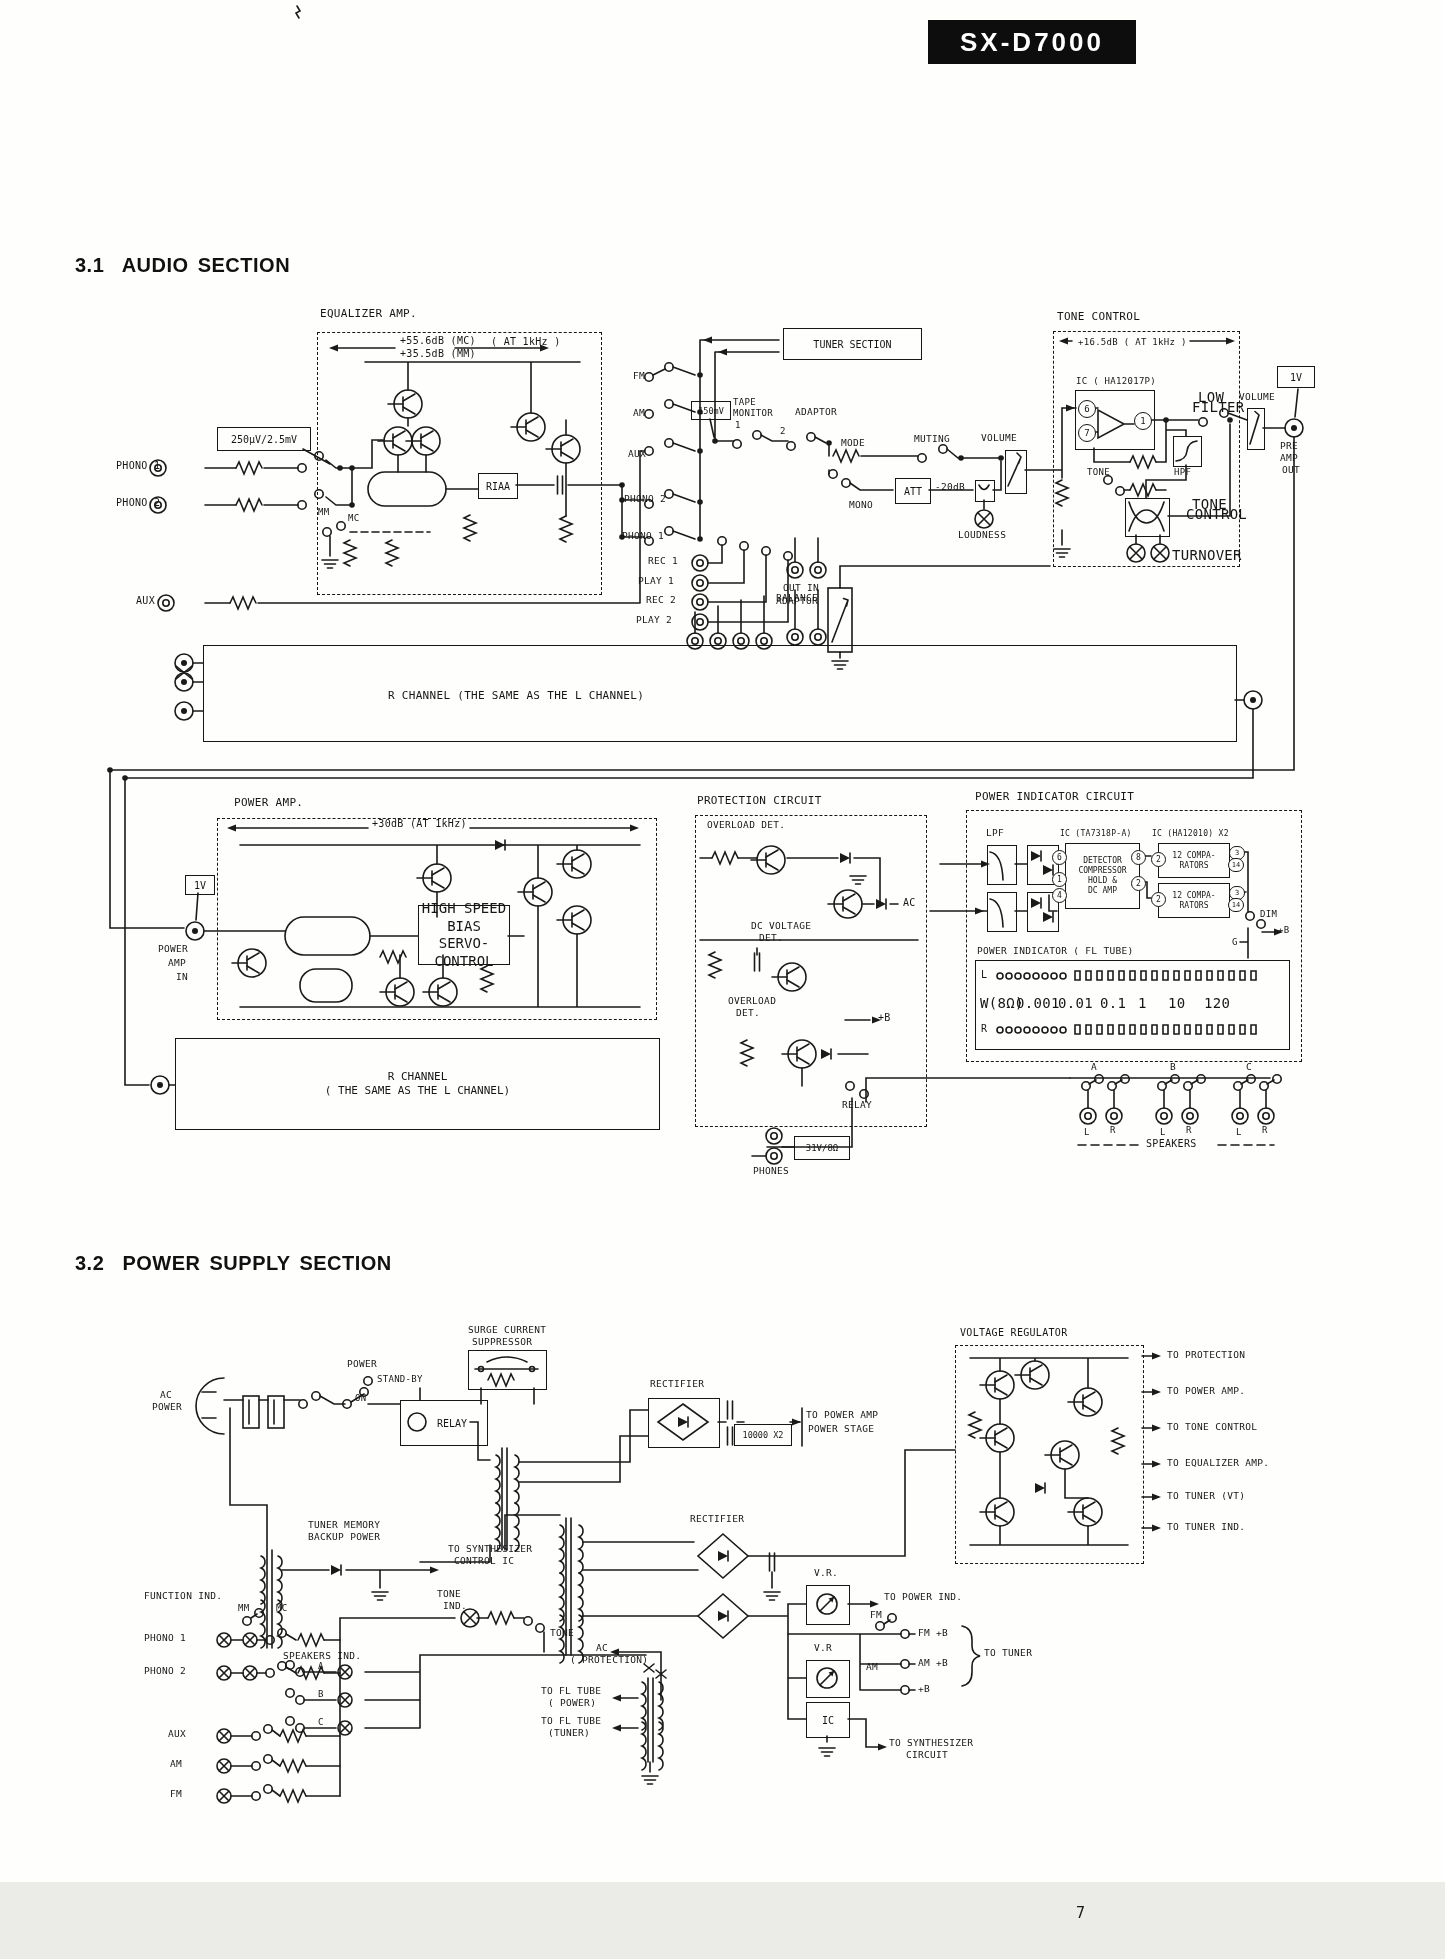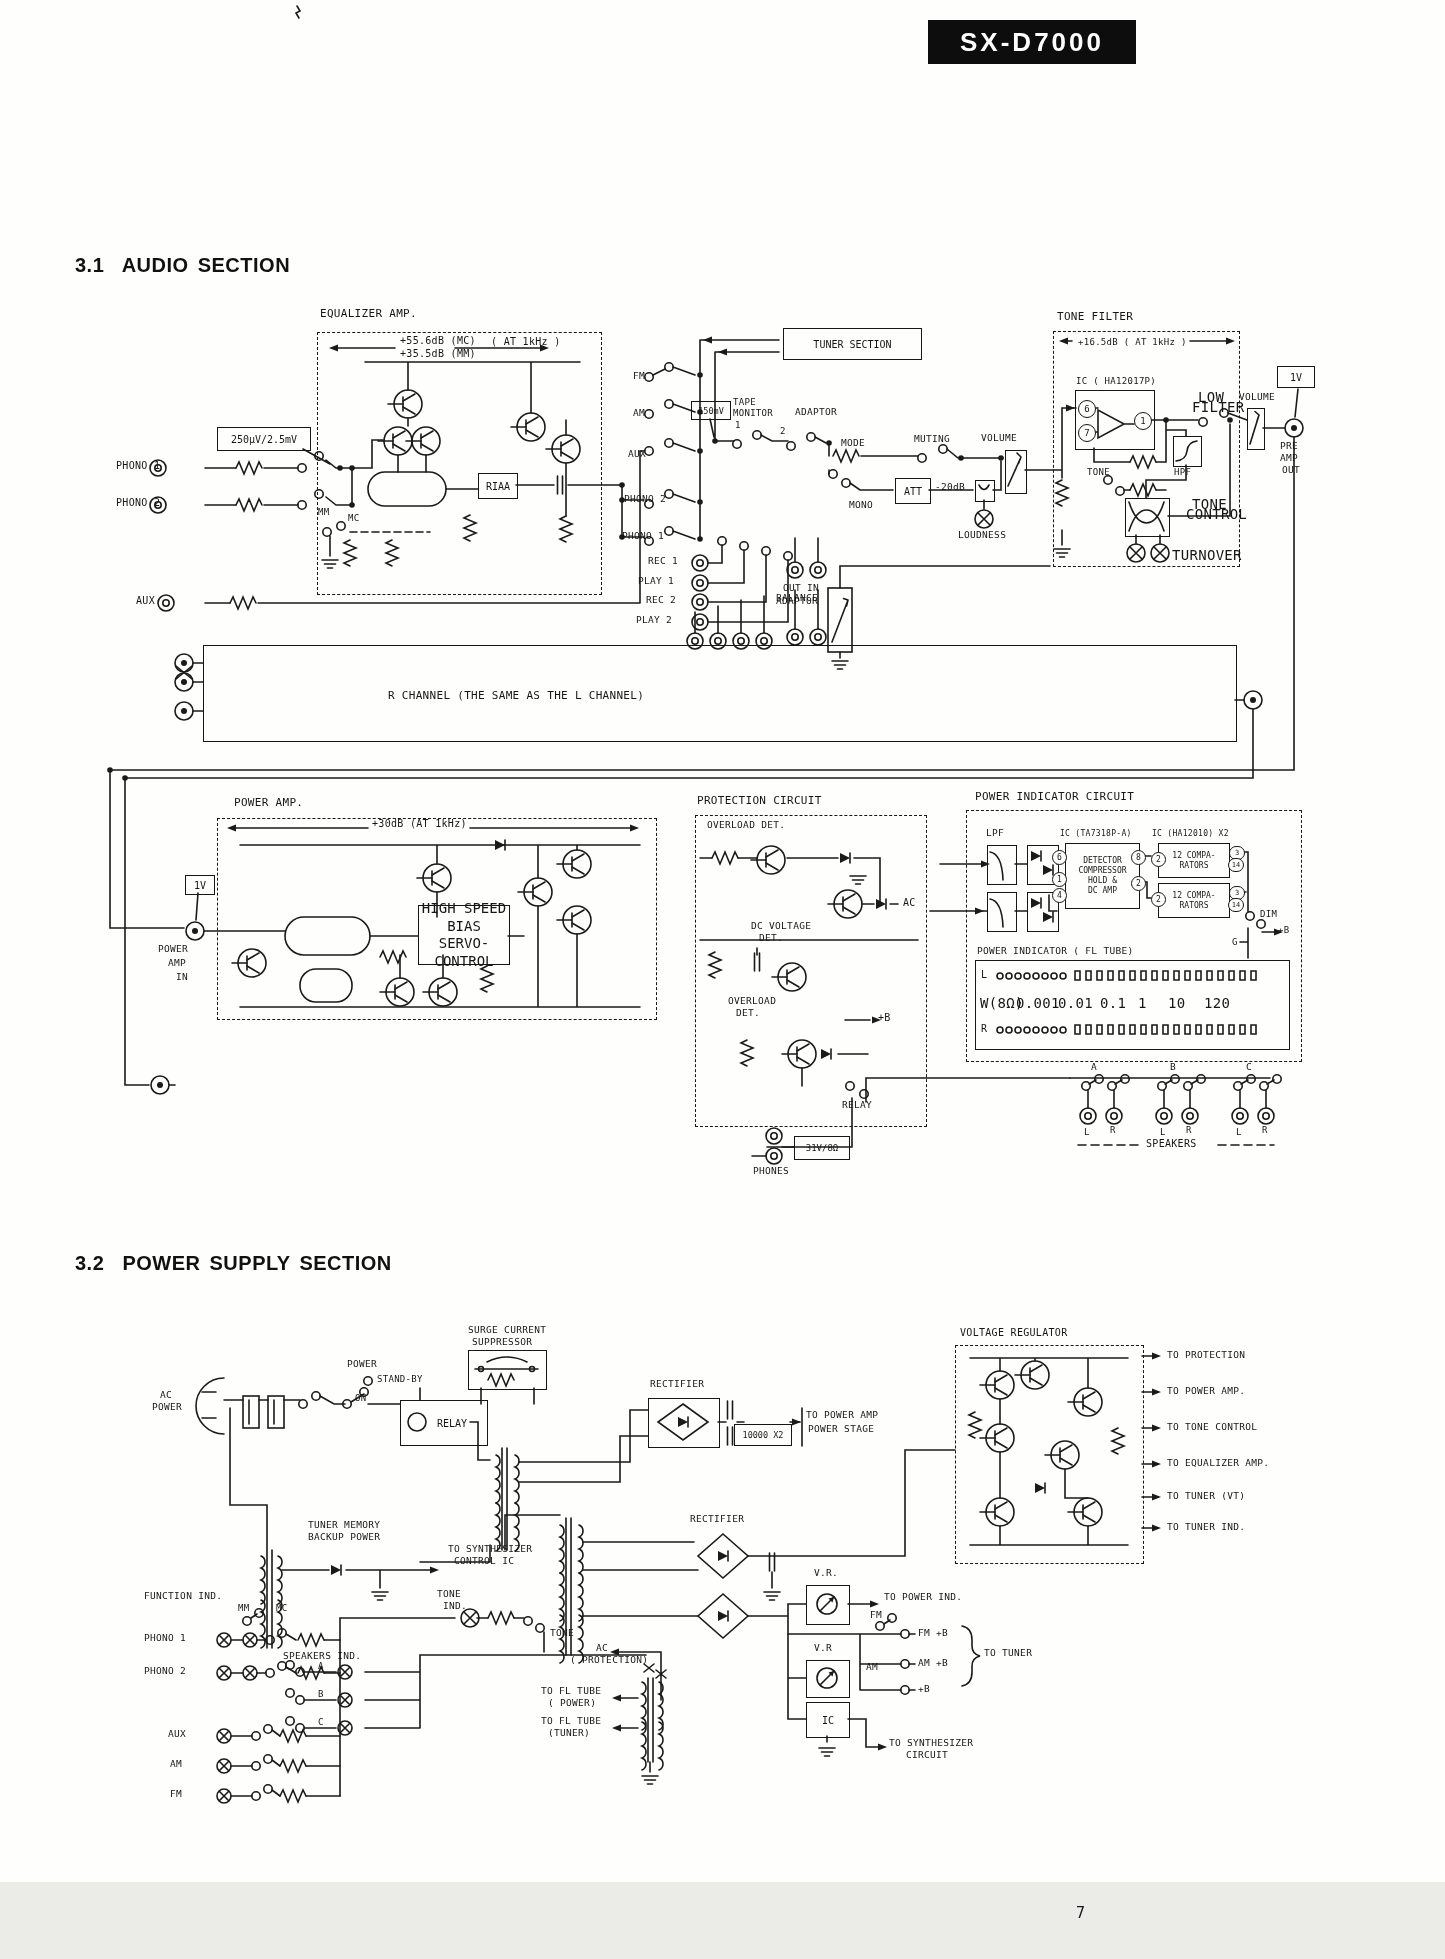--- a/index.html
+++ b/index.html
@@ -553,21 +553,21 @@
 <div class="t t95" style="left:914px;top:434px">MUTING</div>
 <div class="t t95" style="left:935px;top:482px">-20dB</div>
 <div class="t t95" style="left:981px;top:433px">VOLUME</div>
 <div class="t t95" style="left:958px;top:530px">LOUDNESS</div>
 <div class="t t95" style="left:648px;top:556px">REC 1</div>
 <div class="t t95" style="left:638px;top:576px">PLAY 1</div>
 <div class="t t95" style="left:646px;top:595px">REC 2</div>
 <div class="t t95" style="left:636px;top:615px">PLAY 2</div>
 <div class="t t95" style="left:783px;top:583px">OUT IN</div>
 <div class="t t95" style="left:776px;top:596px">ADAPTOR</div>
-<div class="t t11" style="left:1057px;top:311px">TONE FILTER</div>
+<div class="t t11" style="left:1057px;top:311px">TONE CONTROL</div>
 <div class="t t9" style="left:1078px;top:338px">+16.5dB ( AT 1kHz )</div>
 <div class="t t9" style="left:1076px;top:377px">IC ( HA12017P)</div>
 <div class="t t9" style="left:1087px;top:468px">TONE</div>
 <div class="t t9" style="left:1174px;top:468px">HPF</div>
 <div class="t t85" style="left:1192px;top:497px">TONE</div>
 <div class="t t85" style="left:1186px;top:507px">CONTROL</div>
 <div class="t t85" style="left:1172px;top:548px">TURNOVER</div>
 <div class="t t85" style="left:1198px;top:390px">LOW</div>
 <div class="t t85" style="left:1192px;top:400px">FILTER</div>
 <div class="t t95" style="left:1239px;top:392px">VOLUME</div>
@@ -581,20 +581,24 @@
 <div class="pin" style="left:1134px;top:412px">1</div>
 
 <div class="dashbox" style="left:217px;top:818px;width:438px;height:200px"></div>
 <div class="dashbox" style="left:695px;top:815px;width:230px;height:310px"></div>
 <div class="dashbox" style="left:966px;top:810px;width:334px;height:250px"></div>
 <div class="box" style="left:185px;top:875px;width:28px;height:18px">1V</div>
 <div class="box col t9" style="left:418px;top:905px;width:90px;height:58px;font-size:14px">
   <span>HIGH SPEED</span>
   <span>BIAS SERVO-</span>
   <span>CONTROL</span>
+</div>
+<div class="box col" style="left:175px;top:1038px;width:483px;height:90px">
+  <span class="t11" style="position:static">R CHANNEL</span>
+  <span class="t11" style="position:static">( THE SAME AS THE L CHANNEL)</span>
 </div>
 
 <div class="t t11" style="left:234px;top:797px">POWER AMP.</div>
 <div class="t" style="left:372px;top:819px">+30dB (AT 1kHz)</div>
 <div class="t t95" style="left:158px;top:944px">POWER</div>
 <div class="t t95" style="left:168px;top:958px">AMP</div>
 <div class="t t95" style="left:176px;top:972px">IN</div>
 
 <div class="t t11" style="left:697px;top:795px">PROTECTION CIRCUIT</div>
 <div class="t t95" style="left:707px;top:820px">OVERLOAD DET.</div>

